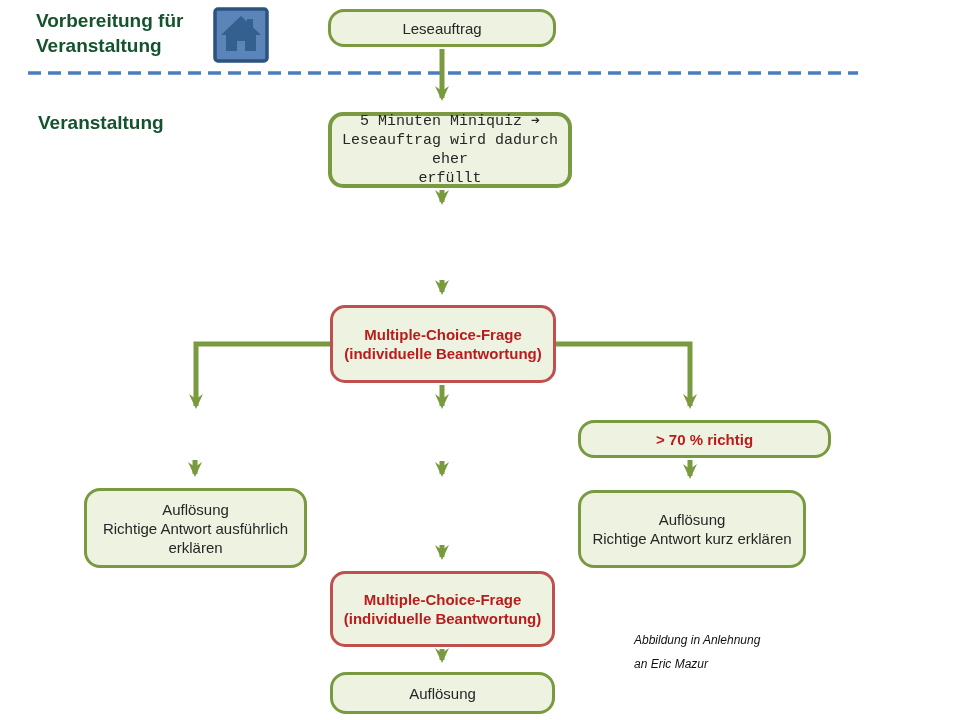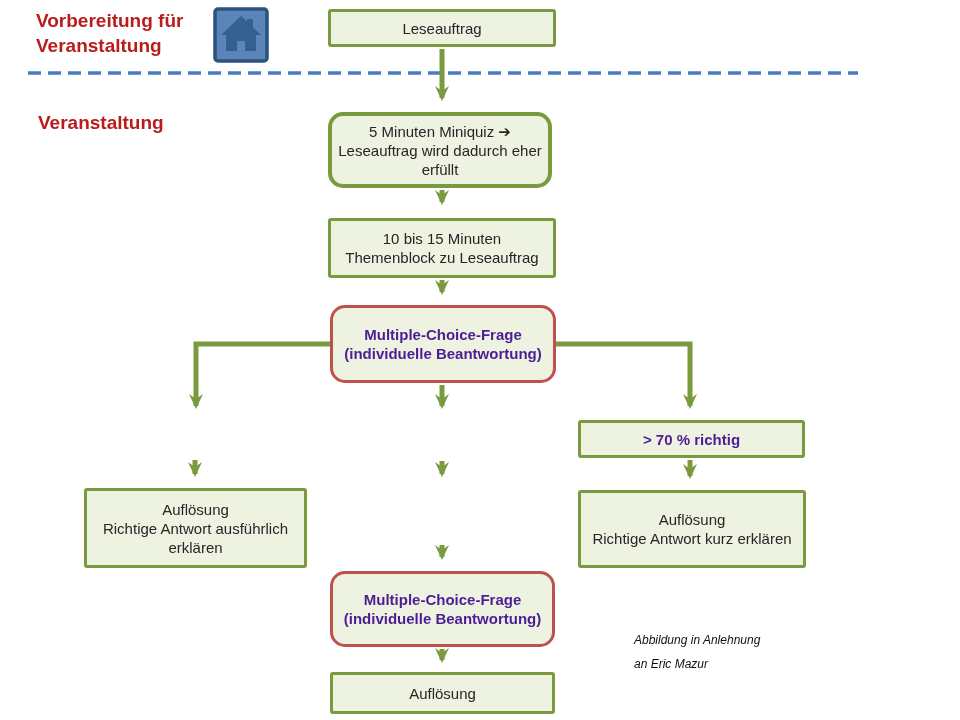--- a/index.html
+++ b/index.html
@@ -3,31 +3,31 @@
 <meta charset="utf-8">
 <style>
   html,body{margin:0;padding:0;background:#ffffff;}
   #slide{
     position:relative;width:960px;height:720px;background:#ffffff;overflow:hidden;
     font-family:"Liberation Sans","DejaVu Sans",sans-serif;
   }
   #connectors{position:absolute;left:0;top:0;width:960px;height:720px;z-index:1;}
   .node{
     position:absolute;z-index:2;box-sizing:border-box;
-    background:#eef2e1;border:3px solid #7a9a40;border-radius:3px;
+    background:#eef2e1;border:3px solid #7a9a40;border-radius:16px;
     display:flex;align-items:center;justify-content:center;
     text-align:center;color:#262626;font-size:15px;line-height:19px;
     padding:2px 6px;
   }
   .node span{white-space:pre-line;}
   .node.red{border-color:#c0504d;border-width:3.5px;border-radius:15px;}
-  .node.bold{font-weight:bold;color:#4c1d95;}
+  .node.bold{font-weight:bold;color:#b91c1c;}
   .node.thick{border-width:4px;border-radius:15px;}
   .section-label{
-    position:absolute;z-index:2;color:#b91c1c;font-weight:bold;
+    position:absolute;z-index:2;color:#14532d;font-weight:bold;
     font-size:19px;line-height:25px;white-space:pre-line;
   }
   .attribution{
     position:absolute;z-index:2;color:#111;font-style:italic;
     font-size:12px;line-height:24px;white-space:pre-line;
   }
   .home-btn{position:absolute;z-index:2;left:213px;top:7px;width:56px;height:56px;cursor:pointer;}
 </style>
 </head>
 <body>
@@ -67,39 +67,35 @@
       <polygon points="28,9 48,28 8,28" fill="#33608f"></polygon>
       <rect x="13" y="27" width="30" height="17" fill="#33608f"></rect>
       <rect x="24" y="34" width="8" height="10" fill="#5b84b8"></rect>
     </svg>
   </div>
 
   <div class="node" style="left:328px;top:9px;width:228px;height:38px;">
       <span>Leseauftrag</span>
     </div>
 
-  <div class="node thick" style="left:328px;top:112px;width:224px;height:76px;">
+  <div class="node thick" style="left:328px;top:112px;width:244px;height:76px;font-family:Liberation Mono, monospace;">
       <span>5 Minuten Miniquiz ➔
 Leseauftrag wird dadurch eher
 erfüllt</span>
     </div>
 
-  <div class="node" style="left:328px;top:218px;width:228px;height:60px;">
-      <span>10 bis 15 Minuten
-Themenblock zu Leseauftrag</span>
-    </div>
 
   <div class="node red bold" style="left:330px;top:305px;width:226px;height:78px;">
       <span>Multiple-Choice-Frage
 (individuelle Beantwortung)</span>
     </div>
 
 
 
-  <div class="node bold" style="left:578px;top:420px;width:227px;height:38px;">
+  <div class="node bold" style="left:578px;top:420px;width:253px;height:38px;">
       <span>&gt; 70 % richtig</span>
     </div>
 
   <div class="node" style="left:84px;top:488px;width:223px;height:80px;">
       <span>Auflösung
 Richtige Antwort ausführlich
 erklären</span>
     </div>
 
 

